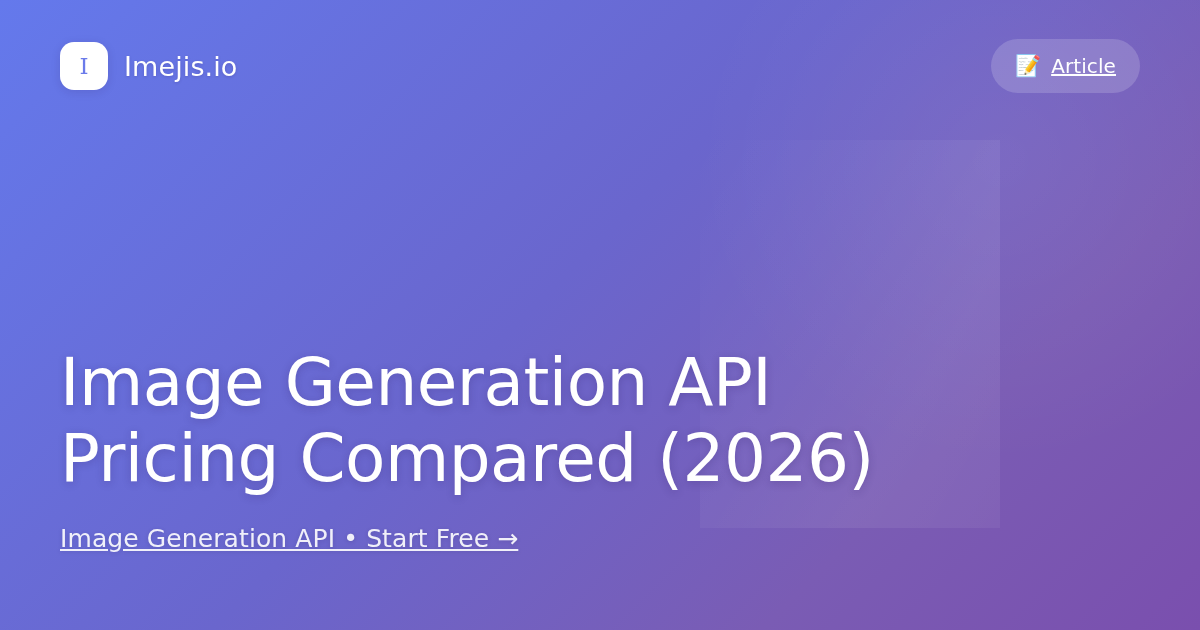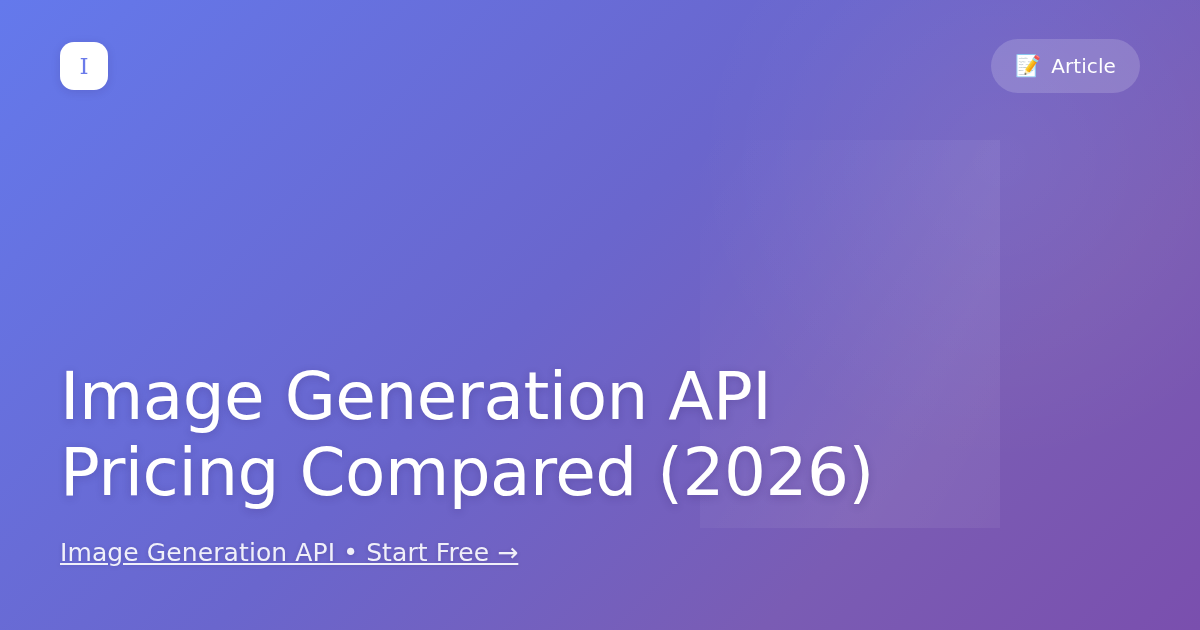--- a/index.html
+++ b/index.html
@@ -114,28 +114,29 @@
     font-size: 21px;
     line-height: 1;
   }
 
   .badge-label {
     font-size: 20px;
     line-height: 1;
     color: #ffffff;
     font-weight: 400;
     letter-spacing: 0.1px;
+    text-decoration: underline;
   }
 
   
   .content {
     position: absolute;
     left: 60px;
     right: 60px;
-    bottom: 62px;
+    bottom: 76px;
   }
 
   .headline {
     margin: 0 0 26px 0;
     max-width: 880px;
     font-size: 66px;
     line-height: 1.16;
     font-weight: 400;
     color: #ffffff;
     letter-spacing: -0.5px;
@@ -160,20 +161,21 @@
 
   <div class="glow-soft"></div>
   <div class="glow-panel"></div>
 
   <div class="header">
 
     <div class="brand">
       <div class="logo-mark">
         <span class="logo-letter">I</span>
       </div>
+      <span class="brand-name">Imejis.io</span>
     </div>
 
     <div class="badge">
       <span class="badge-emoji">📝</span>
       <span class="badge-label">Article</span>
     </div>
 
   </div>
 
   <div class="content">

